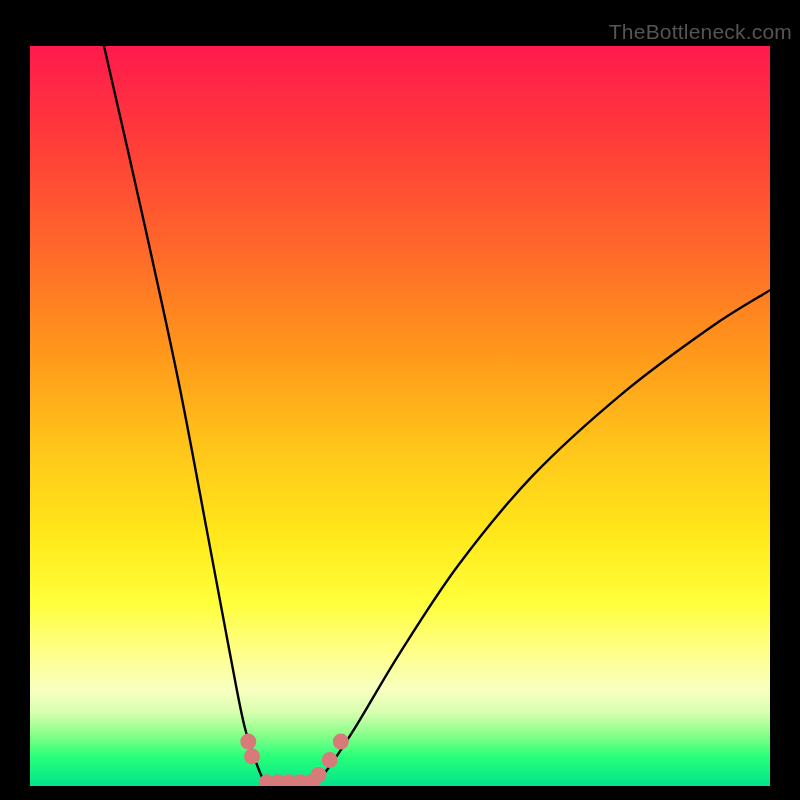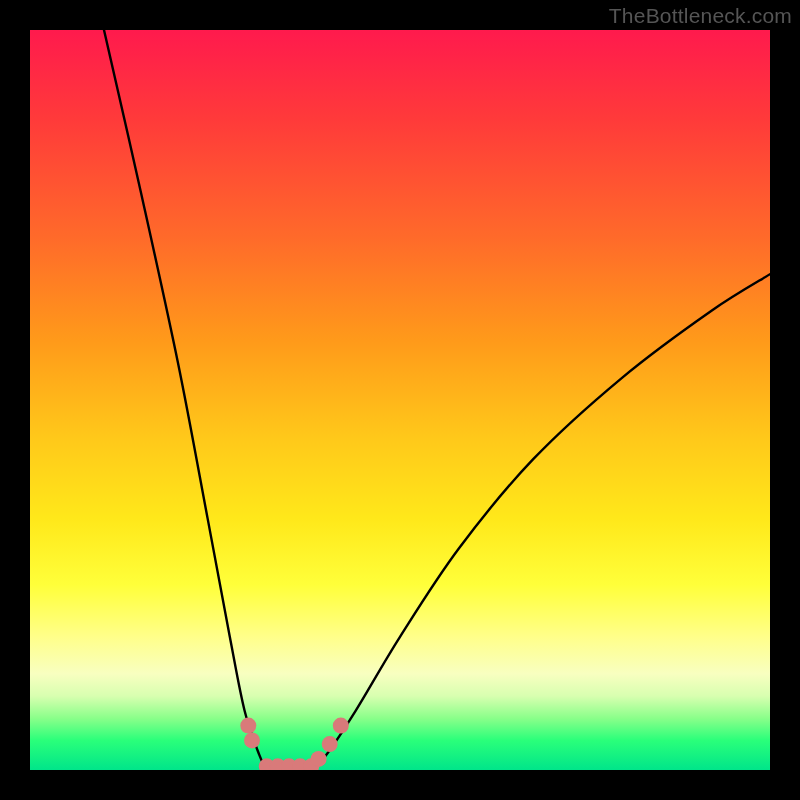--- a/index.html
+++ b/index.html
@@ -8,20 +8,21 @@
     width: 800px;
     height: 800px;
     background: #000;
     overflow: hidden;
     font-family: Arial, Helvetica, sans-serif;
   }
   .frame {
     position: absolute;
     inset: 0;
     background: #000;
+    margin-top: 16px;
   }
   .plot-area {
     position: absolute;
     left: 30px;
     top: 30px;
     width: 740px;
     height: 740px;
     overflow: hidden;
   }
   .gradient {

